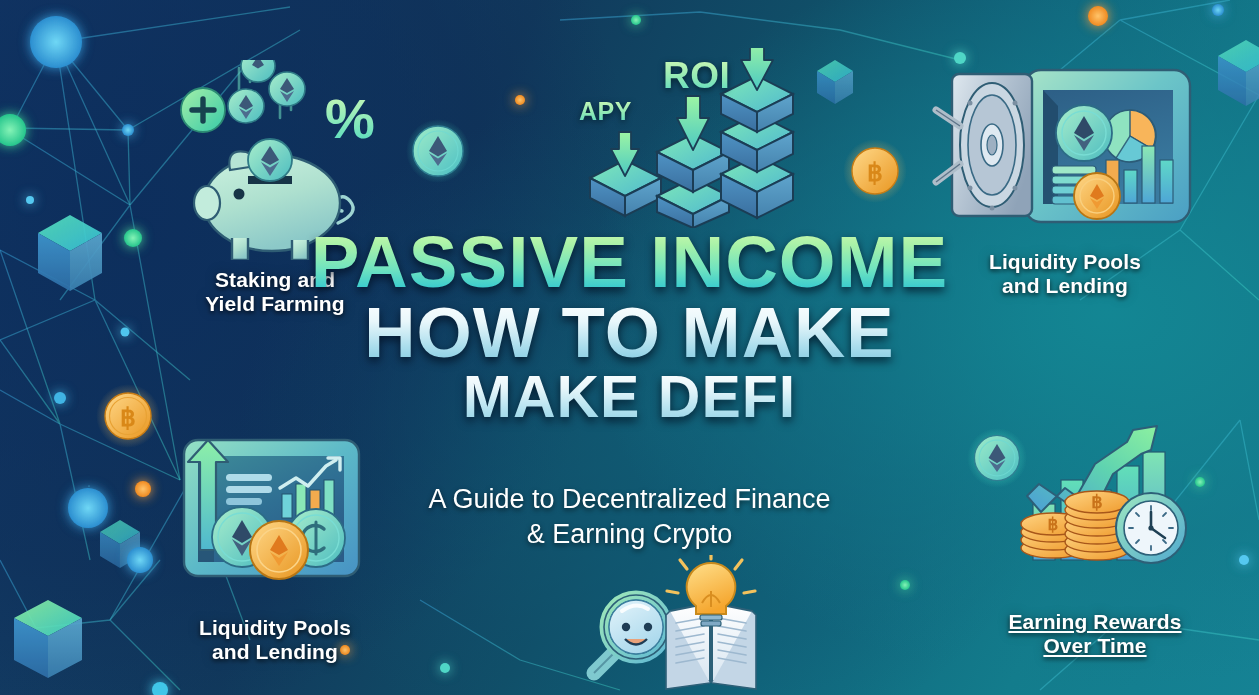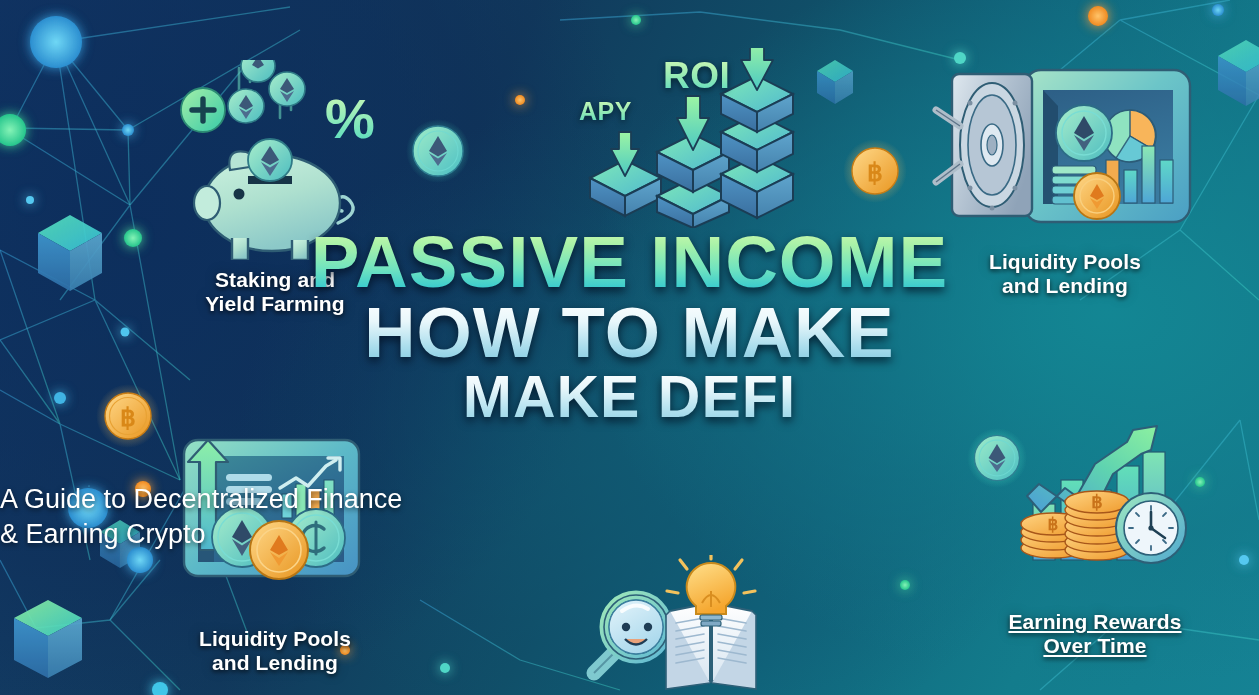--- a/index.html
+++ b/index.html
@@ -43,21 +43,21 @@
     -webkit-background-clip:text; background-clip:text; color:transparent;
     filter:drop-shadow(0 4px 5px rgba(0,10,25,0.75));
   }
   .t3 {
     font-size:59px; margin-top:2px;
     background:linear-gradient(180deg,#ffffff 0%,#e8f7fb 32%,#b2e1ef 70%,#8ed0e4 100%);
     -webkit-background-clip:text; background-clip:text; color:transparent;
     filter:drop-shadow(0 4px 5px rgba(0,10,25,0.75));
   }
   #subtitle {
-    position:absolute; left:0; right:0; top:482px; text-align:left;
+    position:absolute; left:0; right:0; top:482px; text-align:center;
     color:#ffffff; font-size:27px; line-height:1.28; font-weight:400;
     text-shadow:0 2px 5px rgba(0,0,0,0.6);
     white-space:pre-line;
   }
 
   
   #apyroi { position:absolute; left:565px; top:48px; width:250px; height:180px; }
   .stacklabel {
     position:absolute; font-weight:bold; font-size:25px; letter-spacing:0.5px;
     background:linear-gradient(180deg,#d7fbb4 0%,#8fe9b5 55%,#4ed6c5 100%);
@@ -455,21 +455,21 @@
         <path d="M174,97 a13,13 0 1,0 0,19" fill="none" stroke="#2f6e7c" stroke-width="3.4" stroke-linecap="round"></path>
         <path d="M166,90 L166,122" stroke="#2f6e7c" stroke-width="3" stroke-linecap="round"></path>
       </g>
       <g>
         <circle cx="129" cy="118" r="29" fill="url(#goldG)" stroke="#b87614" stroke-width="2"></circle>
         <circle cx="129" cy="118" r="22" fill="none" stroke="#fbd488" stroke-width="1.6"></circle>
         <path d="M129 103 L138 118 L129 123 L120 118 Z" fill="#e07a1e"></path>
         <path d="M129 126 L138 120 L129 134 L120 120 Z" fill="#f09a33"></path>
       </g>
     </svg>
-    <div class="qlabel" style="margin-top:15px;">Liquidity Pools
+    <div class="qlabel" style="margin-top:4px;">Liquidity Pools
 and Lending</div>
   </div>
 
   <div class="quad" style="left:985px; top:418px; width:220px;">
     <svg width="220" height="190" viewBox="0 0 220 190">
       <defs>
         <linearGradient id="gbar1" x1="0" y1="1" x2="0" y2="0">
             <stop offset="0%" stop-color="#4ea6d6"></stop>
             <stop offset="100%" stop-color="#7fe4b4"></stop>
           </linearGradient>

